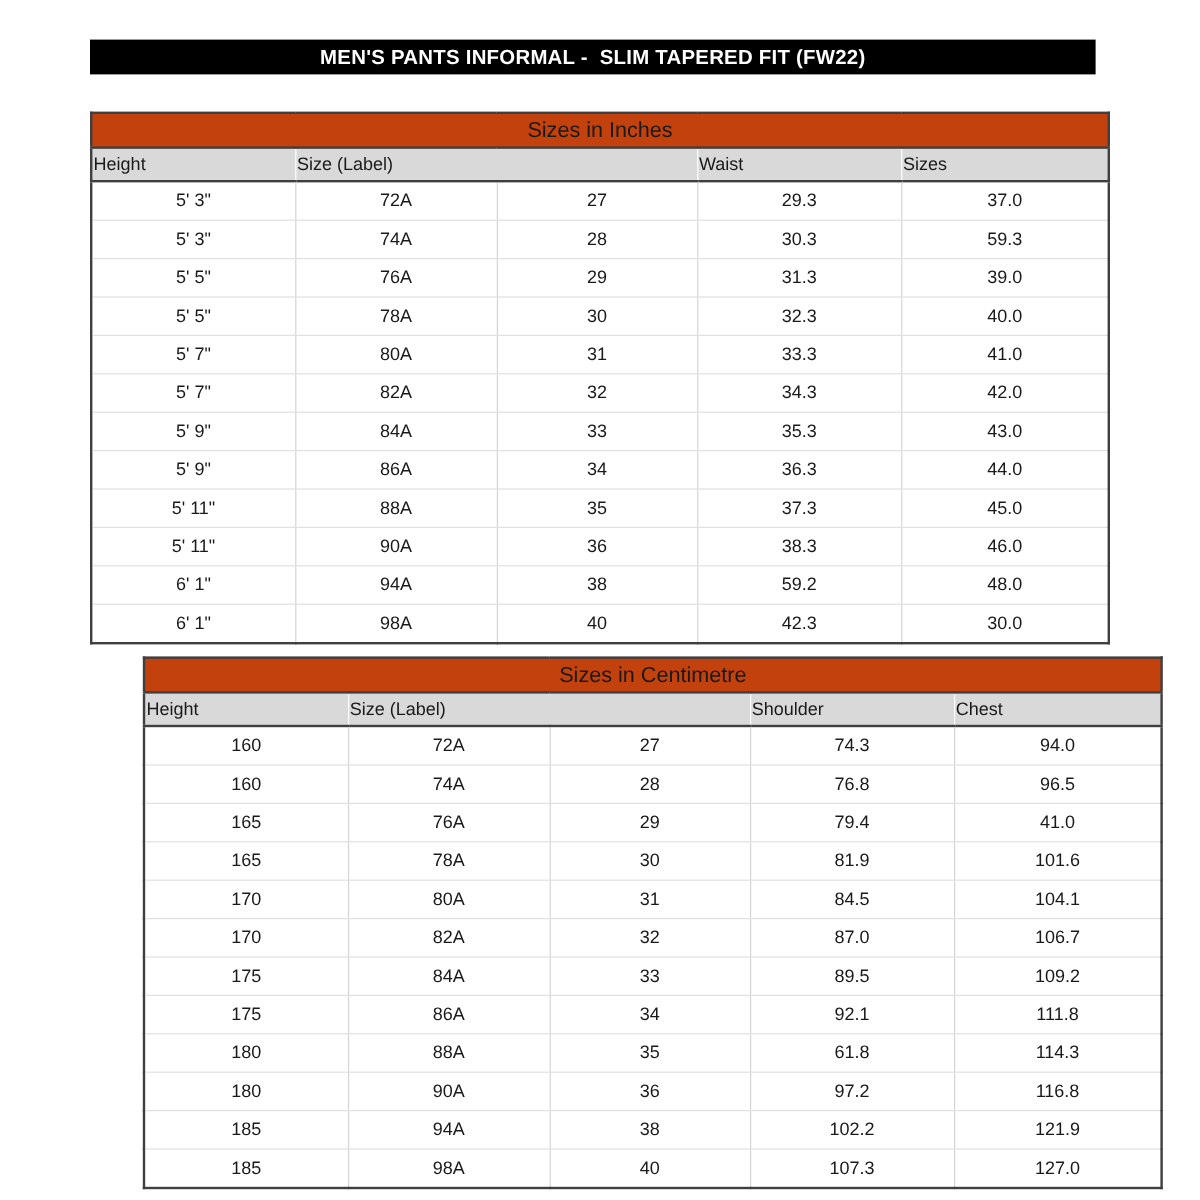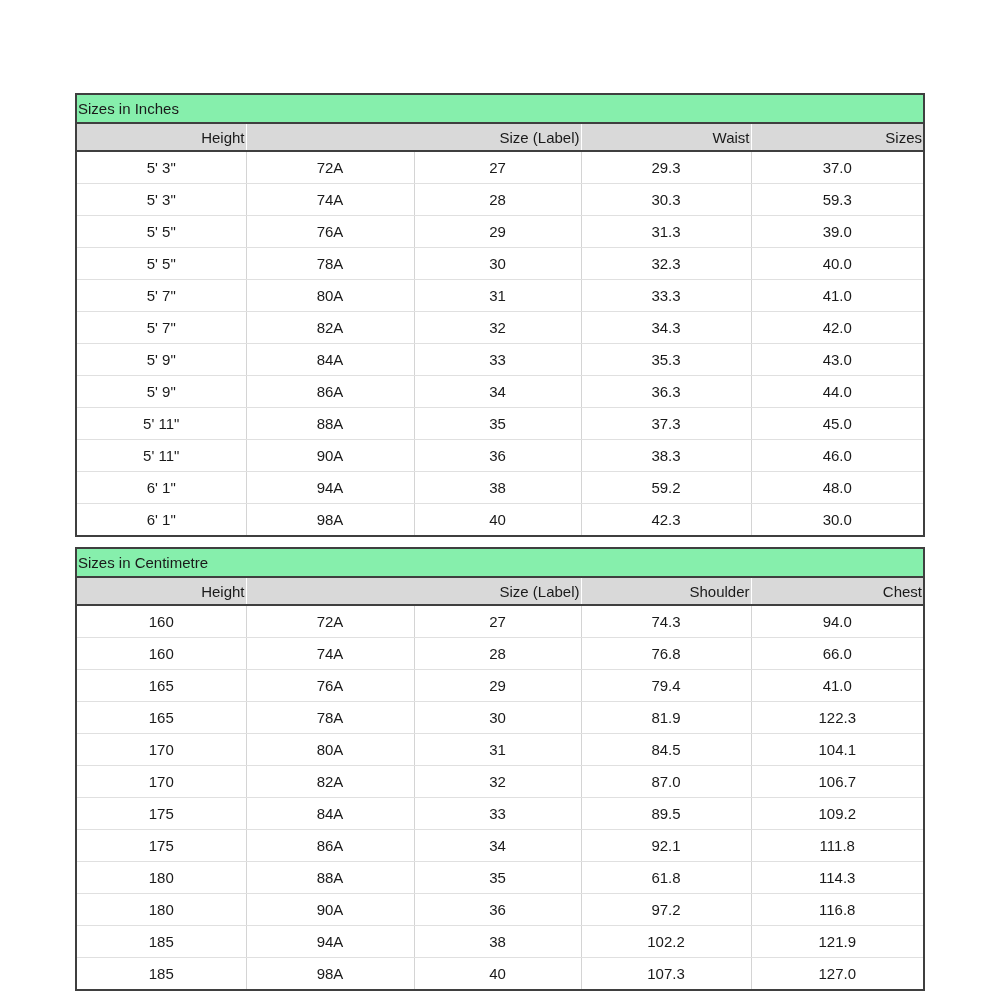--- a/index.html
+++ b/index.html
@@ -36,34 +36,35 @@
   table.size-table {
     position: absolute;
     left: 75px;
     border-collapse: collapse;
     table-layout: fixed;
     width: 848px;
     border: 2px solid #3f3f3f;
     font-size: 15px;
   }
   table.size-table.t1 { top: 93px; }
-  table.size-table.t2 { top: 547px; }
+  table.size-table.t2 { top: 547px; margin-left: 44px; }
   .tbl-title {
     height: 25px;
-    background: #86efac;
+    background: #c2410c;
+    text-align: center;
     vertical-align: middle;
     border-bottom: 2px solid #3f3f3f;
-    font-size: 15px;
+    font-size: 18px;
   }
   tr.head-row th {
     height: 24px;
     background: #d9d9d9;
     font-weight: normal;
     font-size: 15px;
-    text-align: right;
+    text-align: left;
     vertical-align: middle;
     border-bottom: 2px solid #3f3f3f;
     border-left: 1px solid #ffffff;
   }
   tr.head-row th:first-child { border-left: none; }
   tbody.data td {
     height: 29px;
     text-align: center;
     vertical-align: middle;
     background: #ffffff;
@@ -71,20 +72,21 @@
     border-bottom: 1px solid #e0e0e0;
     font-size: 15px;
     white-space: pre;
   }
 </style>
 </head>
 <body>
 
 <div class="page">
 
+  <div class="title-bar">MEN'S PANTS INFORMAL -  SLIM TAPERED FIT (FW22)</div>
 
   <table class="size-table t1">
     <colgroup>
       <col style="width:170px">
       <col style="width:168px">
       <col style="width:167px">
       <col style="width:170px">
       <col style="width:173px">
     </colgroup>
     <thead>
@@ -211,35 +213,35 @@
           <td>72A</td>
           <td>27</td>
           <td>74.3</td>
           <td>94.0</td>
         </tr>
         <tr>
           <td>160</td>
           <td>74A</td>
           <td>28</td>
           <td>76.8</td>
-          <td>66.0</td>
+          <td>96.5</td>
         </tr>
         <tr>
           <td>165</td>
           <td>76A</td>
           <td>29</td>
           <td>79.4</td>
           <td>41.0</td>
         </tr>
         <tr>
           <td>165</td>
           <td>78A</td>
           <td>30</td>
           <td>81.9</td>
-          <td>122.3</td>
+          <td>101.6</td>
         </tr>
         <tr>
           <td>170</td>
           <td>80A</td>
           <td>31</td>
           <td>84.5</td>
           <td>104.1</td>
         </tr>
         <tr>
           <td>170</td>

